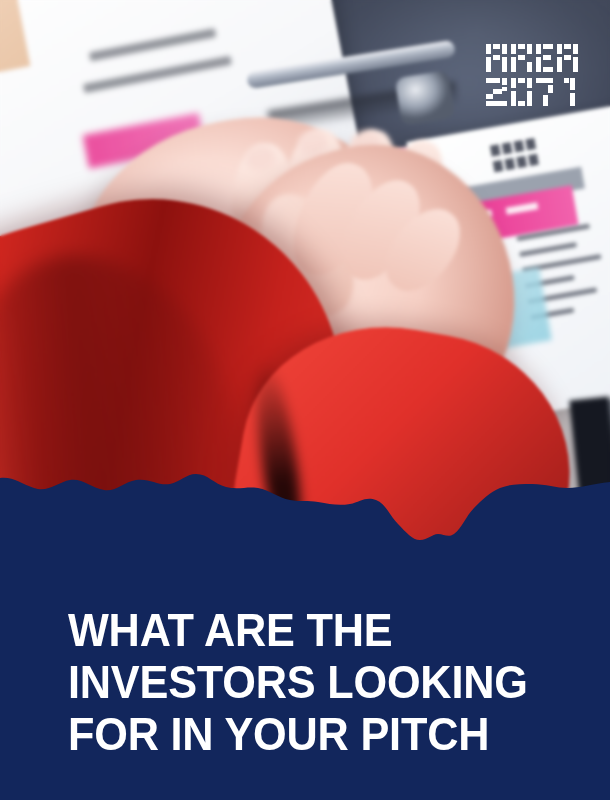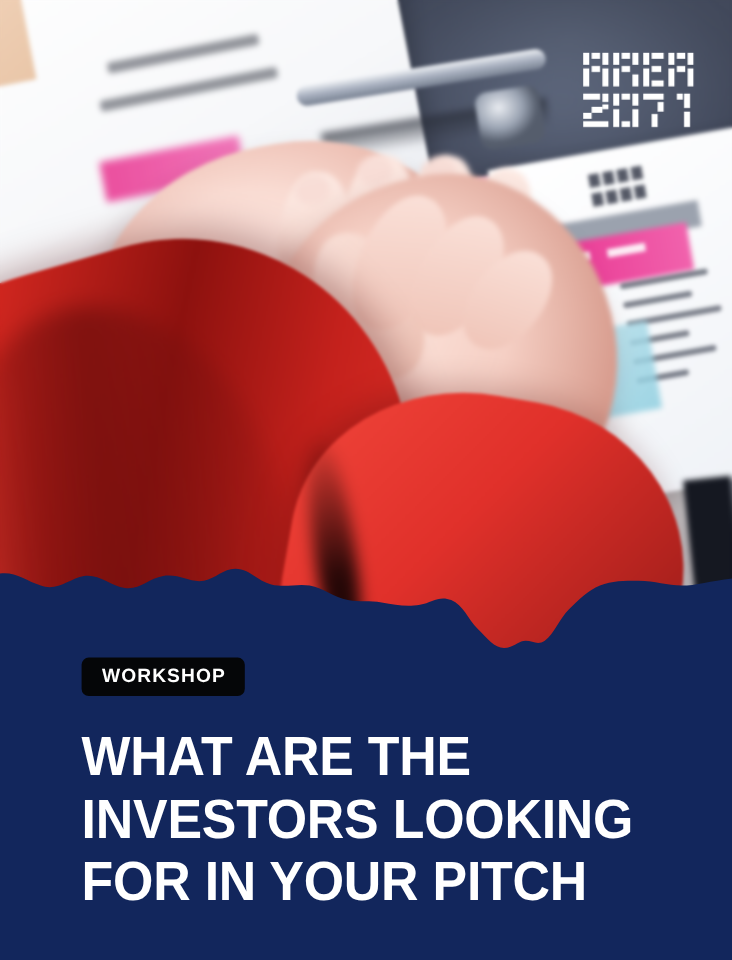--- a/index.html
+++ b/index.html
@@ -651,17 +651,16 @@
                C 444,104 448,108 454,104
                C 462,98 466,86 474,78
                C 482,70 490,62 500,58
                C 510,54 520,54 532,54
                C 546,54 556,58 568,58
                C 580,58 592,54 610,52
                L 610,370 L 0,370 Z" fill="#12265C"></path>
     </svg>
   </div>
 
-  <div class="badge">WORKSHOP</div>
 
   <h1 class="headline">WHAT ARE THE INVESTORS LOOKING FOR IN YOUR PITCH</h1>
 
 </div>
 
 </body></html>

